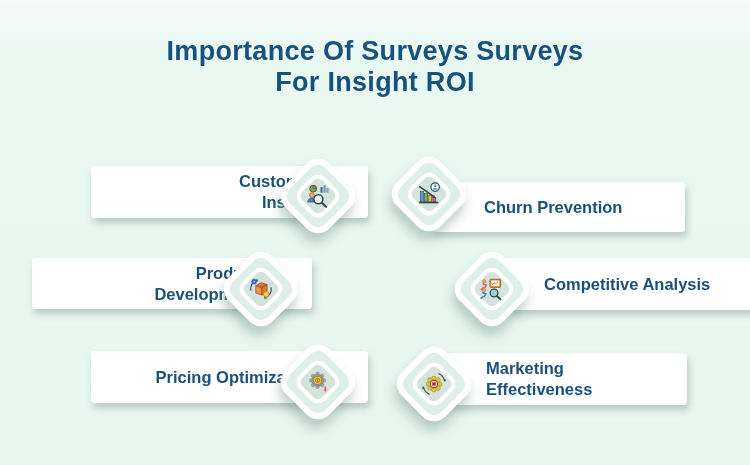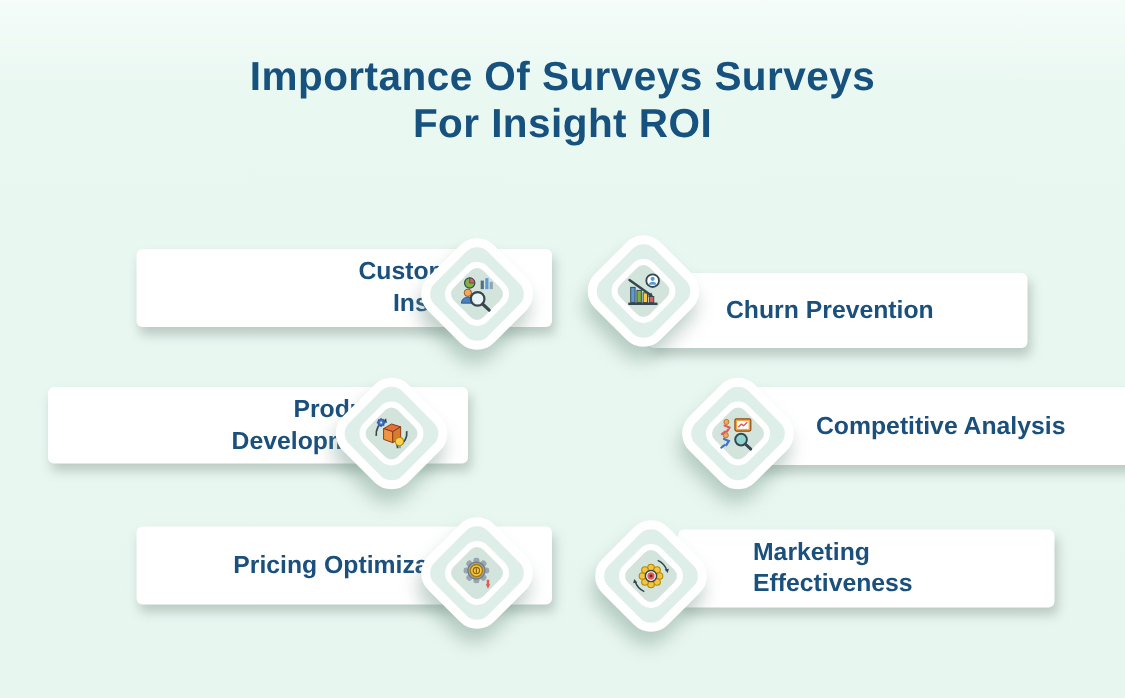--- a/index.html
+++ b/index.html
@@ -139,21 +139,21 @@
       <rect x="13" y="3.5" width="5" height="21" rx="2" transform="rotate(135 15.5 14)"></rect>
     </g>
     <circle cx="15.5" cy="14" r="7" fill="#9aa5ad" stroke="#6d7a82" stroke-width="1"></circle>
     <circle cx="15.5" cy="14" r="5" fill="#f7c948" stroke="#a77b12" stroke-width="1.2"></circle>
     <circle cx="15.5" cy="14" r="2.6" fill="none" stroke="#8a6410" stroke-width="1"></circle>
     <line x1="15.5" y1="12.2" x2="15.5" y2="15.8" stroke="#8a6410" stroke-width="1"></line>
     <line x1="25" y1="21.5" x2="25" y2="25.8" stroke="#e05c5c" stroke-width="2"></line>
     <polygon points="23.2,25.3 26.8,25.3 25,29" fill="#e05c5c"></polygon>
   </svg>
 
-  <div class="card text-left" style="left:452px;top:353px;width:201px;height:52px;padding-left:50px;">
+  <div class="card text-left" style="left:436px;top:353px;width:201px;height:52px;padding-left:50px;">
     <span class="label">Marketing
 Effectiveness</span>
   </div>
   <div class="badge-outer" style="left:403px;top:353px;"></div>
   <div class="badge-inner" style="left:416px;top:366px;"></div>
   <svg class="badge-icon" style="left:421px;top:371px;" viewBox="0 0 32 32">
     <g fill="#f5c542" stroke="#b58900" stroke-width="0.9">
       <circle cx="16" cy="9" r="2.7"></circle>
         <circle cx="20.95" cy="11.05" r="2.7"></circle>
       <circle cx="23" cy="16" r="2.7"></circle>

